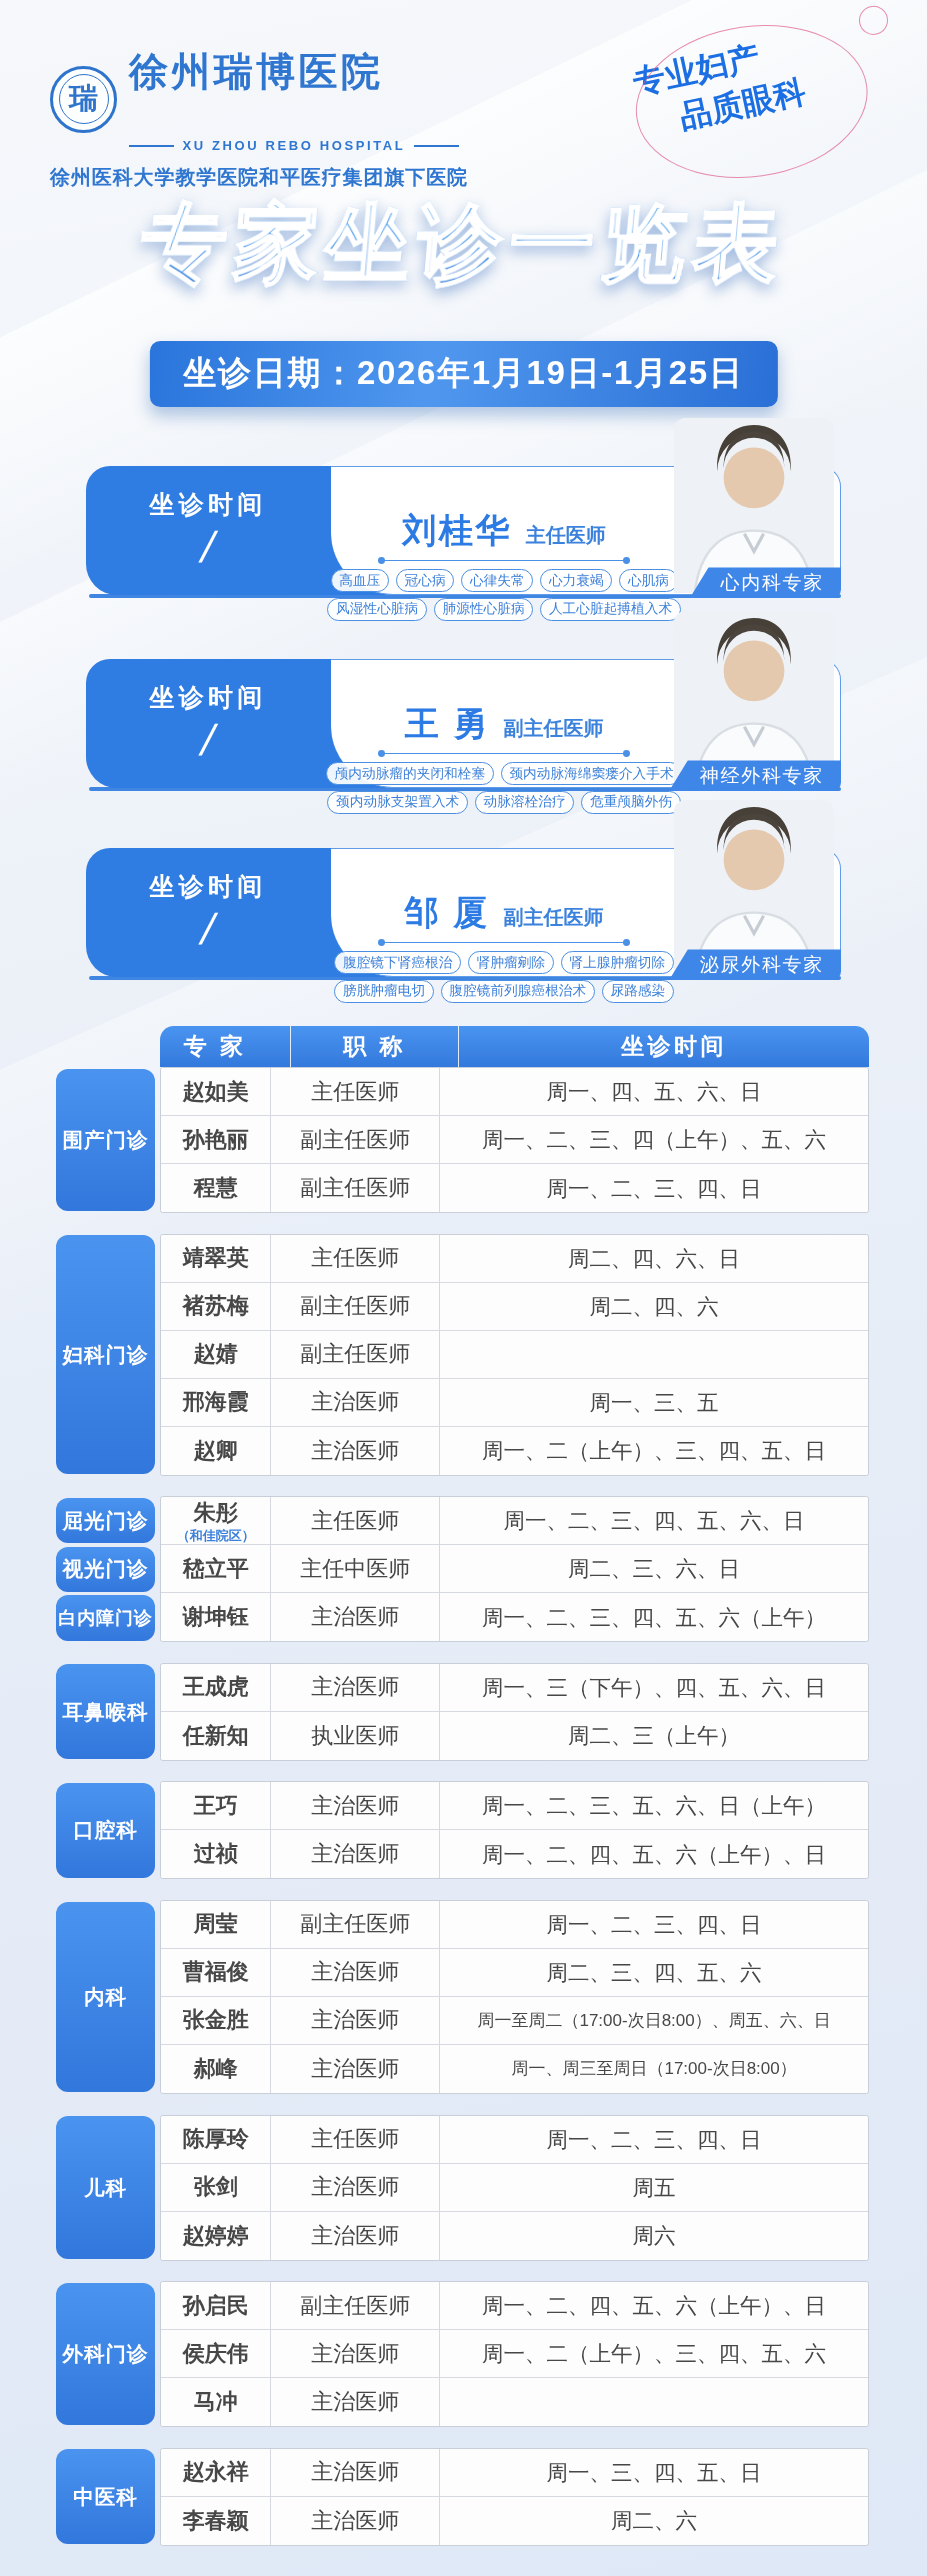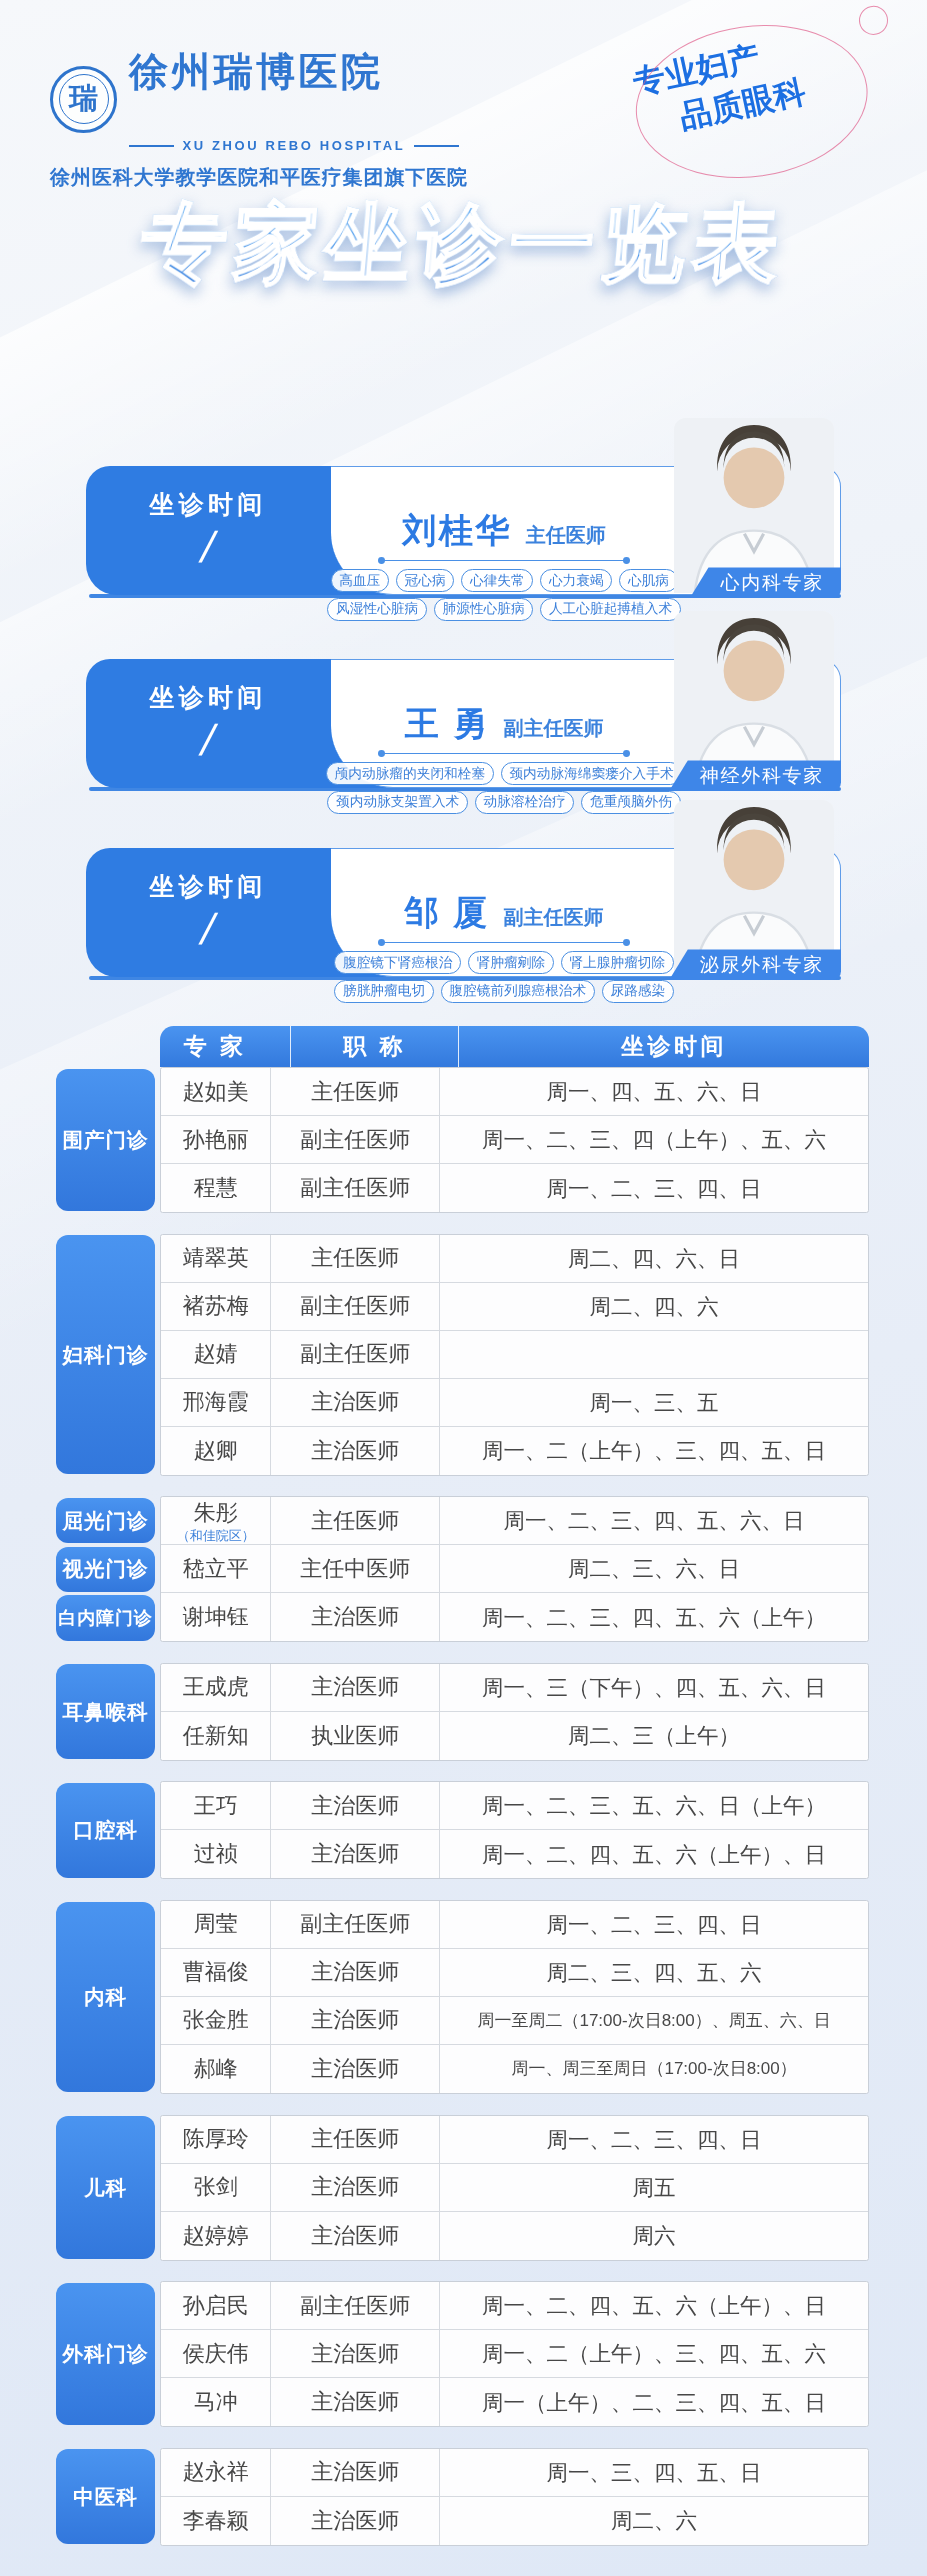--- a/index.html
+++ b/index.html
@@ -94,21 +94,21 @@
   .section { display:flex; margin-bottom:20.6px; }
   .dept-col { width:99px; margin-right:5.2px; display:flex; flex-direction:column; gap:3.4px; padding:1.7px 0; }
   .dept { flex:1; background:linear-gradient(180deg,#4a94f0,#3277dc); border-radius:12px;
       color:#fff; font-size:20.6px; font-weight:bold; letter-spacing:0.9px;
       display:flex; align-items:center; justify-content:center; white-space:nowrap; }
   .dept.sm { font-size:18px; }
   .sec-table { flex:1; border:1.7px solid #c9cfd8; border-radius:2.6px; background:#fdfdfe; overflow:hidden; }
   .row { display:flex; height:48px; border-bottom:1.7px solid #d6dae0; }
   .row:last-child { border-bottom:none; }
   .cell { display:flex; align-items:center; justify-content:center; color:#474747; }
-  .c-name { width:110px; border-right:1.7px solid #d6dae0; flex-direction:column; font-size:22px; }
+  .c-name { width:110px; border-right:1.7px solid #d6dae0; flex-direction:column; font-size:22px;font-weight:bold; }
   .c-title { width:169px; border-right:1.7px solid #d6dae0; font-size:22px; }
   .c-time { flex:1; font-size:21.5px; letter-spacing:0; }
   .c-time.tl { font-size:17px; }
   .note { font-size:13px; color:#3b7fd9; line-height:1.1; margin-top:0.9px; }
 </style>
 </head>
 <body>
 
 <div class="page">
   <div class="streak s1"></div>
@@ -139,20 +139,21 @@
     <div class="slogan">
       <div class="ring"></div>
       <div class="ring2"></div>
       <div class="l">专业妇产</div>
       <div class="l l2">品质眼科</div>
     </div>
 
     <div class="title-wrap">
       <span class="title-text">专家坐诊一览表</span>
     </div>
+    <div class="date-banner">坐诊日期：2026年1月19日-1月25日</div>
 
     <div id="cards">
         <div class="card card-1">
     <div class="card-panel">
       <div class="panel-label">坐诊时间</div>
       <div class="panel-slash">/</div>
     </div>
     <div class="card-white">
       <div class="doc-line">
         <span class="doc-name">刘桂华</span>
@@ -482,21 +483,20 @@
                   <span>侯庆伟</span>
                 </div>
                 <div class="cell c-title">主治医师</div>
                 <div class="cell c-time">周一、二（上午）、三、四、五、六</div>
               </div>
               <div class="row">
                 <div class="cell c-name">
                   <span>马冲</span>
                 </div>
                 <div class="cell c-title">主治医师</div>
-                <div class="cell c-time">周一（上午）、二、三、四、五、日</div>
               </div>
             </div>
           </div>
           <div class="section">
             <div class="dept-col">
               <div class="dept" style="flex: 2 1 0%;">中医科</div>
             </div>
             <div class="sec-table">
               <div class="row">
                 <div class="cell c-name">

